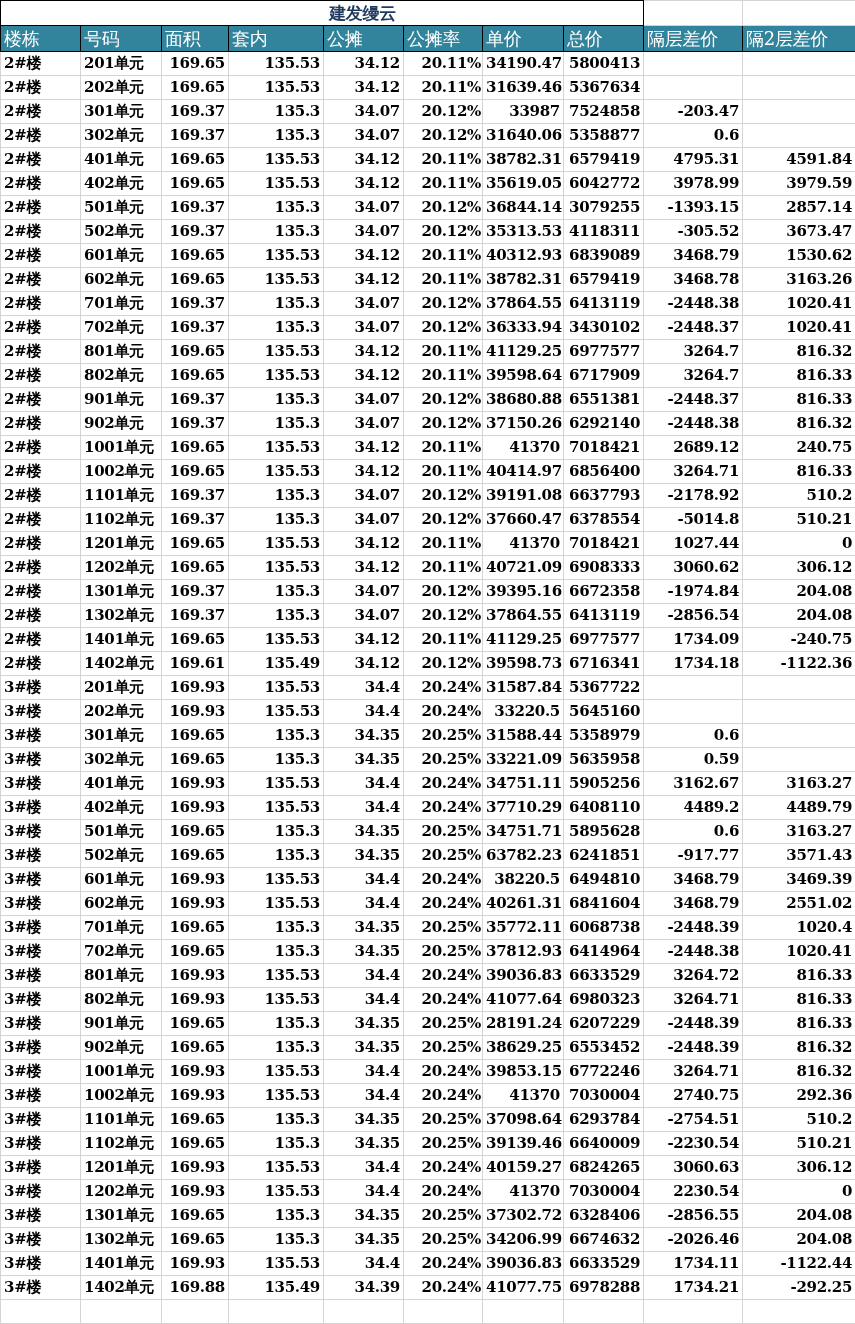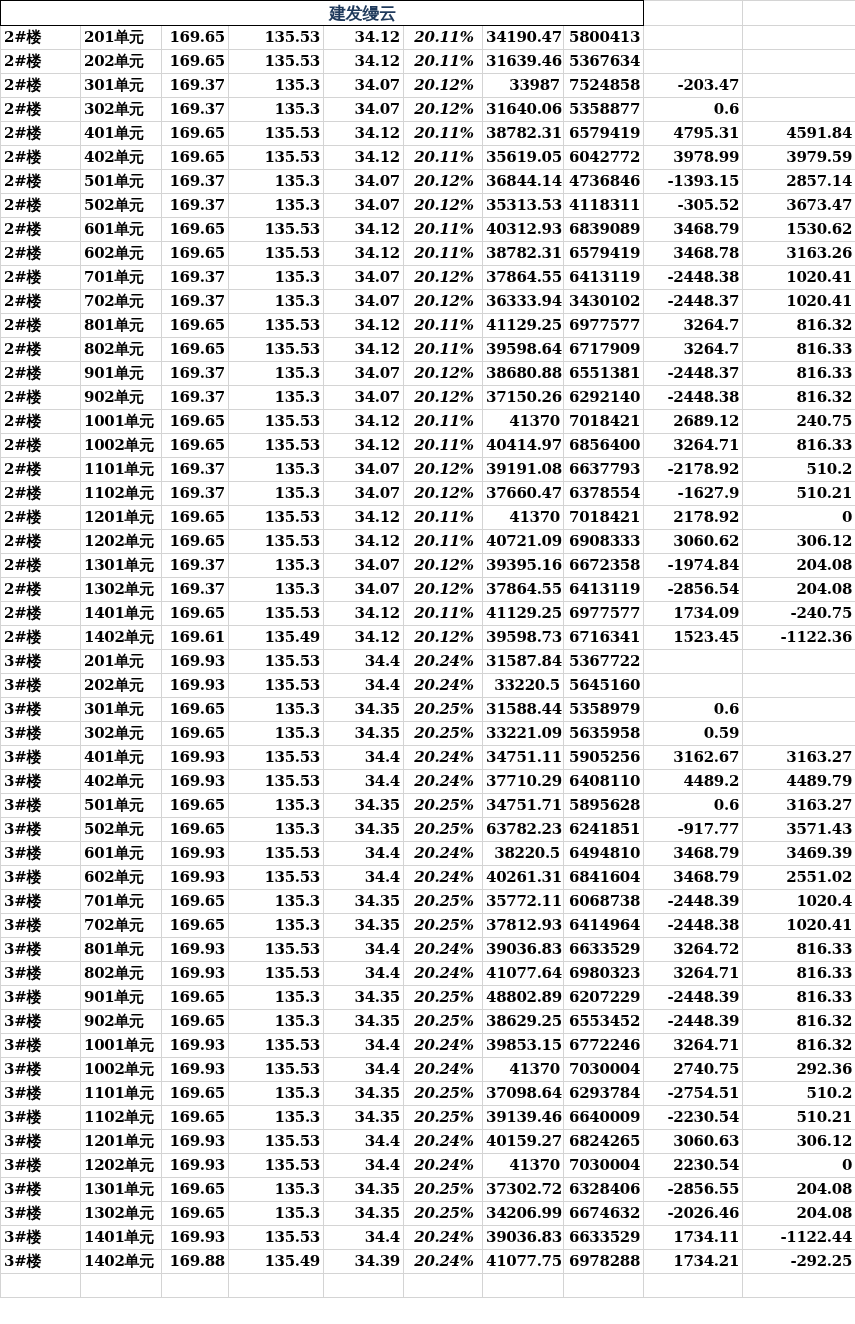--- a/index.html
+++ b/index.html
@@ -8,21 +8,21 @@
   table { border-collapse:collapse; table-layout:fixed; width:855px; }
   col.c0{width:80px} col.c1{width:81px} col.c2{width:67px} col.c3{width:95px} col.c4{width:80px}
   col.c5{width:79px} col.c6{width:81px} col.c7{width:80px} col.c8{width:99px} col.c9{width:113px}
   td, th { padding:0 3px; height:23px; border:1px solid #d4d4d4; font-size:15px; font-weight:bold; color:#000; white-space:nowrap; overflow:hidden; line-height:23px; letter-spacing:-0.3px; }
   tr.title-row td { height:24px; }
   td.title-cell { border:1px solid #000; text-align:center; color:#1f3a5c; font-size:17px; font-weight:bold; padding-left:84px; }
   td.blank-top { border:1px solid #d4d4d4; border-left:1px solid #000; }
   tr.header-row th { background:#31849b; color:#ffffff; font-weight:normal; font-size:18px; text-align:left; height:25px; border:1px solid #000; border-top:1px solid #000; }
   td.l { text-align:left; }
   td.r { text-align:right; }
-  td.pct { text-align:center; padding-right:1px;font-style:italic; }
+  td.pct { text-align:right; padding-right:1px; }
   tr.data-row td { font-family:"DejaVu Serif","Liberation Serif",serif; }
 </style>
 </head>
 <body>
 
 <div class="sheet">
   <table>
     <colgroup>
       <col class="c0">
         <col class="c1">
@@ -34,20 +34,32 @@
         <col class="c7">
         <col class="c8">
         <col class="c9">
     </colgroup>
     <tbody id="tbody">
       <tr class="title-row">
         <td colspan="8" class="title-cell">建发缦云</td>
         <td class="blank-top"></td>
         <td></td>
       </tr>
+      <tr class="header-row">
+        <th>楼栋</th>
+        <th>号码</th>
+        <th>面积</th>
+        <th>套内</th>
+        <th>公摊</th>
+        <th>公摊率</th>
+        <th>单价</th>
+        <th>总价</th>
+        <th>隔层差价</th>
+        <th>隔2层差价</th>
+      </tr>
     <tr class="data-row">
           <td class="l">2#楼</td>
           <td class="l">201单元</td>
           <td class="r">169.65</td>
           <td class="r">135.53</td>
           <td class="r">34.12</td>
           <td class="pct">20.11%</td>
           <td class="r">34190.47</td>
           <td class="r">5800413</td>
           <td class="r"></td>
@@ -114,21 +126,21 @@
           <td class="r">3979.59</td>
         </tr>
         <tr class="data-row">
           <td class="l">2#楼</td>
           <td class="l">501单元</td>
           <td class="r">169.37</td>
           <td class="r">135.3</td>
           <td class="r">34.07</td>
           <td class="pct">20.12%</td>
           <td class="r">36844.14</td>
-          <td class="r">4736846</td>
+          <td class="r">3079255</td>
           <td class="r">-1393.15</td>
           <td class="r">2857.14</td>
         </tr>
         <tr class="data-row">
           <td class="l">2#楼</td>
           <td class="l">502单元</td>
           <td class="r">169.37</td>
           <td class="r">135.3</td>
           <td class="r">34.07</td>
           <td class="pct">20.12%</td>
@@ -271,33 +283,33 @@
         </tr>
         <tr class="data-row">
           <td class="l">2#楼</td>
           <td class="l">1102单元</td>
           <td class="r">169.37</td>
           <td class="r">135.3</td>
           <td class="r">34.07</td>
           <td class="pct">20.12%</td>
           <td class="r">37660.47</td>
           <td class="r">6378554</td>
-          <td class="r">-1627.9</td>
+          <td class="r">-5014.8</td>
           <td class="r">510.21</td>
         </tr>
         <tr class="data-row">
           <td class="l">2#楼</td>
           <td class="l">1201单元</td>
           <td class="r">169.65</td>
           <td class="r">135.53</td>
           <td class="r">34.12</td>
           <td class="pct">20.11%</td>
           <td class="r">41370</td>
           <td class="r">7018421</td>
-          <td class="r">2178.92</td>
+          <td class="r">1027.44</td>
           <td class="r">0</td>
         </tr>
         <tr class="data-row">
           <td class="l">2#楼</td>
           <td class="l">1202单元</td>
           <td class="r">169.65</td>
           <td class="r">135.53</td>
           <td class="r">34.12</td>
           <td class="pct">20.11%</td>
           <td class="r">40721.09</td>
@@ -343,21 +355,21 @@
         </tr>
         <tr class="data-row">
           <td class="l">2#楼</td>
           <td class="l">1402单元</td>
           <td class="r">169.61</td>
           <td class="r">135.49</td>
           <td class="r">34.12</td>
           <td class="pct">20.12%</td>
           <td class="r">39598.73</td>
           <td class="r">6716341</td>
-          <td class="r">1523.45</td>
+          <td class="r">1734.18</td>
           <td class="r">-1122.36</td>
         </tr>
         <tr class="data-row">
           <td class="l">3#楼</td>
           <td class="l">201单元</td>
           <td class="r">169.93</td>
           <td class="r">135.53</td>
           <td class="r">34.4</td>
           <td class="pct">20.24%</td>
           <td class="r">31587.84</td>
@@ -521,21 +533,21 @@
           <td class="r">3264.71</td>
           <td class="r">816.33</td>
         </tr>
         <tr class="data-row">
           <td class="l">3#楼</td>
           <td class="l">901单元</td>
           <td class="r">169.65</td>
           <td class="r">135.3</td>
           <td class="r">34.35</td>
           <td class="pct">20.25%</td>
-          <td class="r">48802.89</td>
+          <td class="r">28191.24</td>
           <td class="r">6207229</td>
           <td class="r">-2448.39</td>
           <td class="r">816.33</td>
         </tr>
         <tr class="data-row">
           <td class="l">3#楼</td>
           <td class="l">902单元</td>
           <td class="r">169.65</td>
           <td class="r">135.3</td>
           <td class="r">34.35</td>

